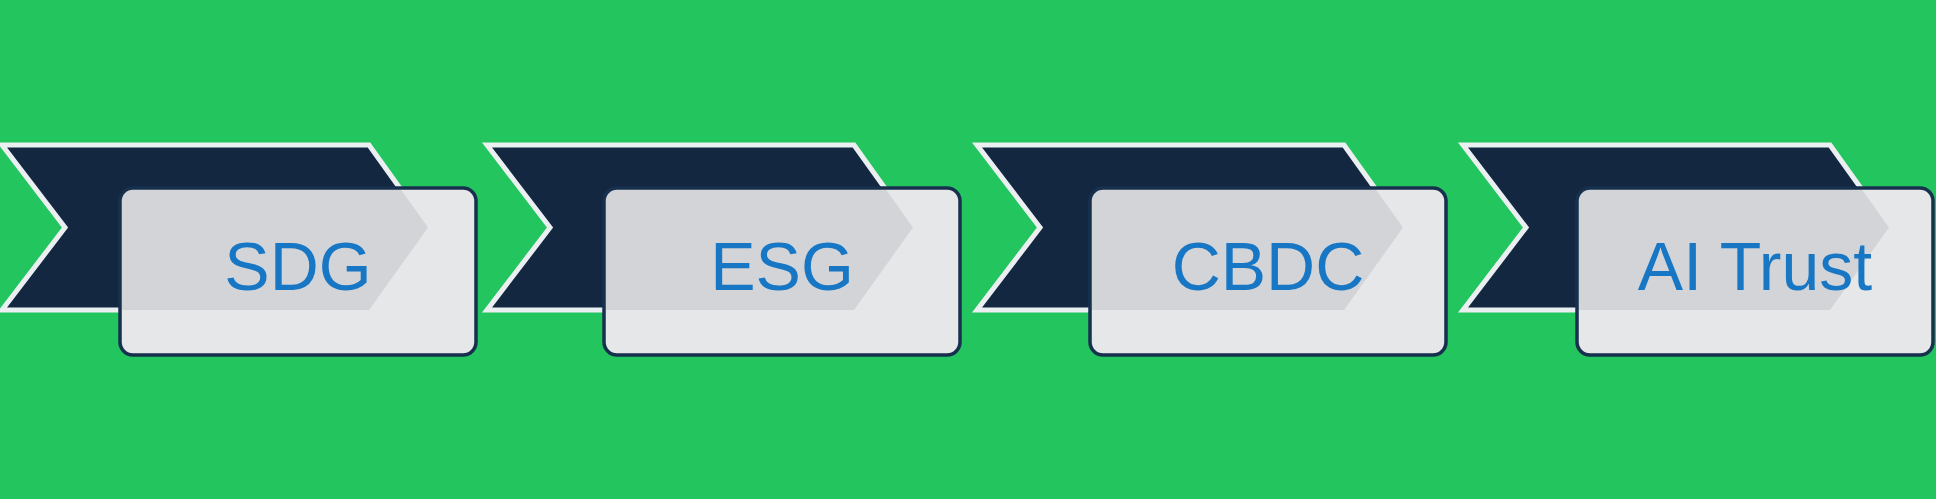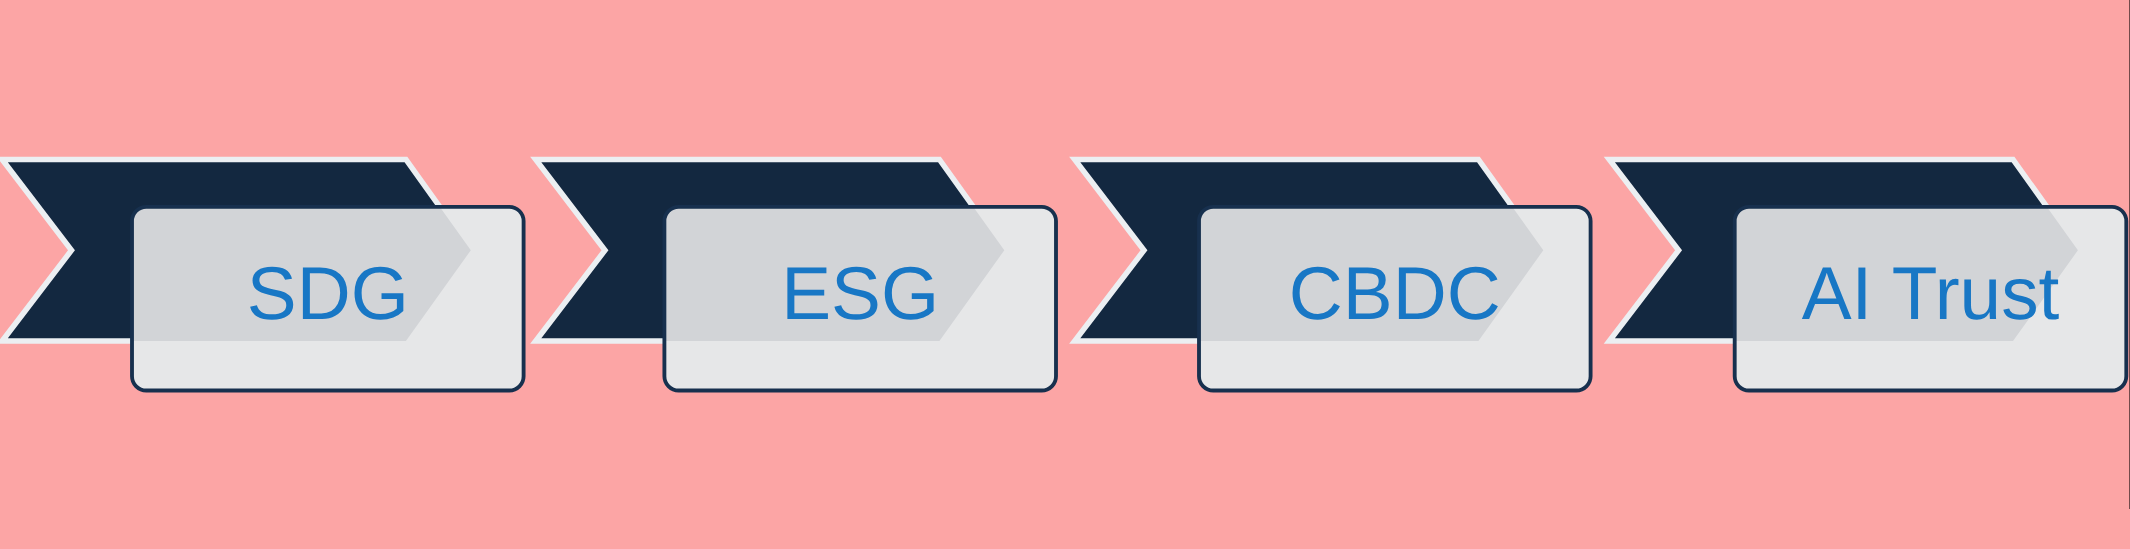--- a/index.html
+++ b/index.html
@@ -17,21 +17,21 @@
   svg text {
     font-family: "Liberation Sans", sans-serif;
     font-size: 68px;
     font-weight: 400;
     text-anchor: middle;
   }
 </style>
 </head>
 <body>
 
-<div class="stage" style="background: #fca5a5;">
+<div class="stage" style="background: #22c55e;">
   <svg width="1936" height="499" viewBox="0 0 1936 499">
     <defs>
       <clipPath id="clipBox0">
           <rect x="120" y="188" width="356" height="167" rx="13"></rect>
         </clipPath>
       <clipPath id="clipBox1">
           <rect x="604" y="188" width="356" height="167" rx="13"></rect>
         </clipPath>
       <clipPath id="clipBox2">
           <rect x="1090" y="188" width="356" height="167" rx="13"></rect>

